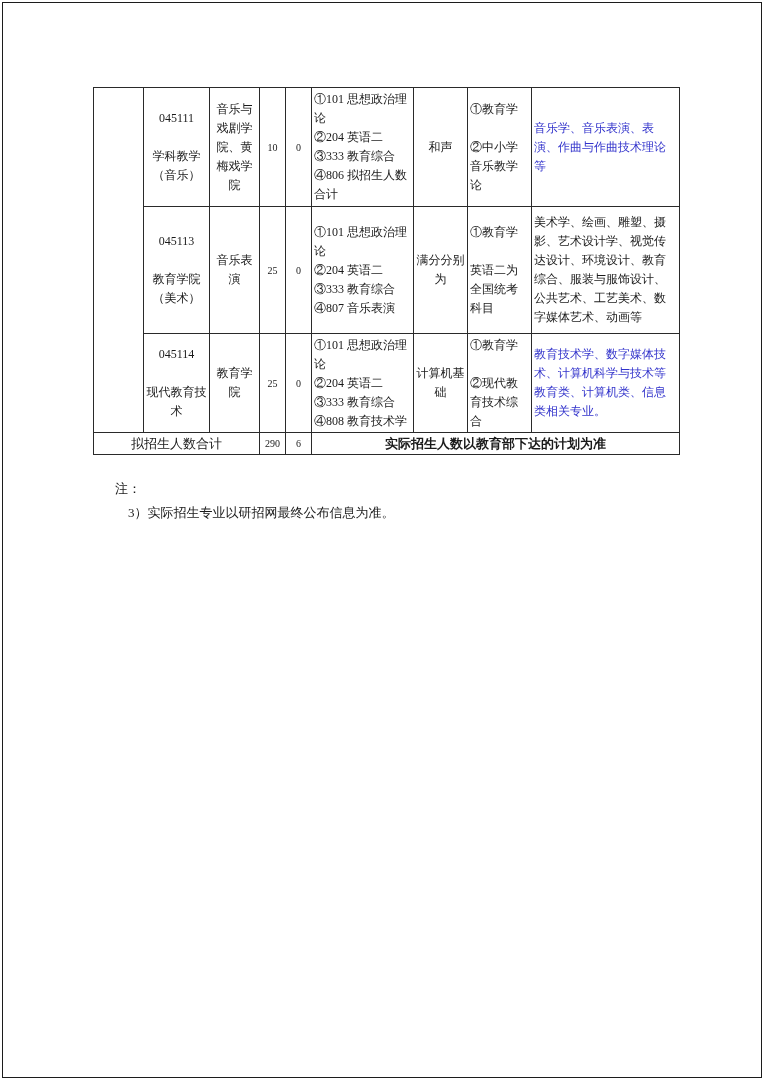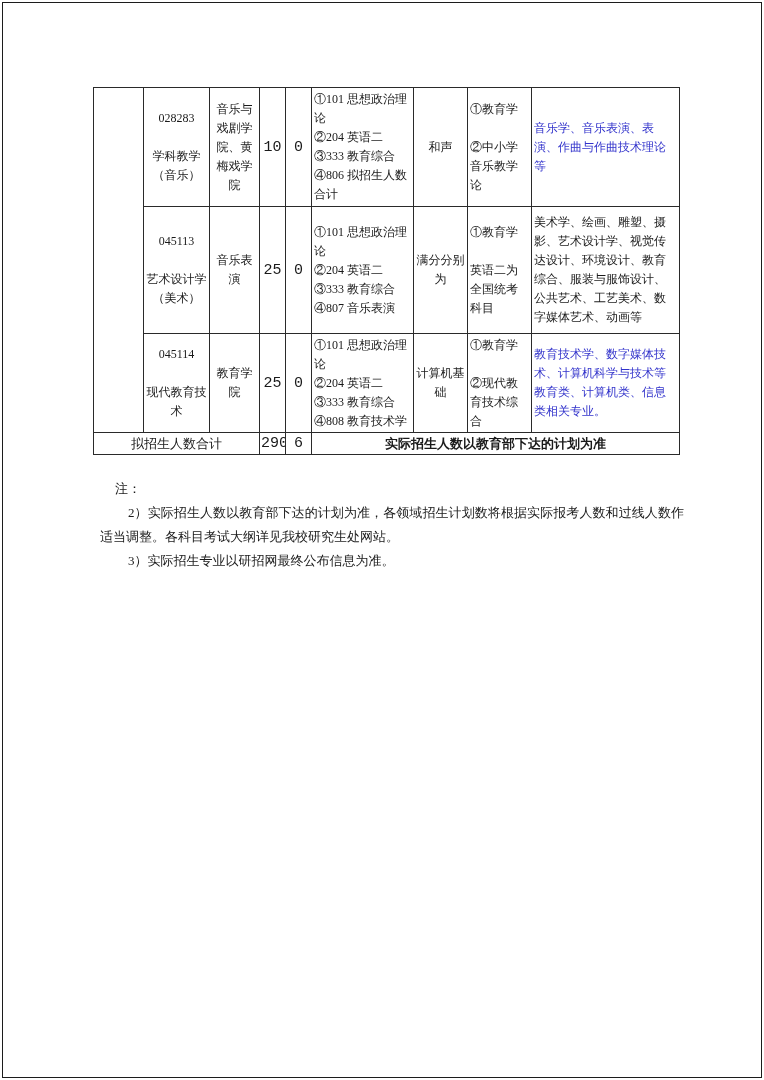--- a/index.html
+++ b/index.html
@@ -32,21 +32,21 @@
   .admission-table td {
     border: 1px solid #2a2a2a;
     font-size: 12px;
     line-height: 19px;
     vertical-align: middle;
     padding: 1px;
     overflow: hidden;
   }
   .admission-table .center { text-align: center; }
   .admission-table .left   { text-align: left; padding: 1px 2px; }
-  .admission-table .num    { font-size: 15px; font-family: Liberation Mono, monospace; }
+  .admission-table .num    { font-size: 10px; }
   .admission-table .gap    { margin-top: 19px; }
   .admission-table .hl     { color: var(--link-blue, #3233cb); }
   .admission-table .total-label  { font-size: 13px; }
   .admission-table .total-remark { font-size: 13px; font-weight: bold; }
   .notes {
     position: absolute;
     left: 100px;
     top: 477px;
     width: 584px;
     font-size: 13px;
@@ -71,21 +71,21 @@
       <col style="width:26px">
       <col style="width:102px">
     <col style="width:54px">
       <col style="width:64px">
       <col style="width:148px">
   </colgroup>
   <tbody>
     <tr style="height:119px">
       <td rowspan="3"></td>
       <td class="center">
-        <div>028283</div>
+        <div>045111</div>
         <div class="gap">学科教学（音乐）</div>
       </td>
       <td class="center">音乐与戏剧学院、黄梅戏学院</td>
       <td class="center num">10</td>
       <td class="center num">0</td>
       <td class="left">
         <div>①101 思想政治理论</div>
         <div>②204 英语二</div>
         <div>③333 教育综合</div>
         <div>④806 拟招生人数合计</div>
@@ -94,21 +94,21 @@
       <td class="left">
         <div>①教育学</div>
         <div class="gap">②中小学音乐教学论</div>
       </td>
       <td class="left hl">音乐学、音乐表演、表演、作曲与作曲技术理论等</td>
     </tr>
 
     <tr style="height:127px">
       <td class="center">
         <div>045113</div>
-        <div class="gap">艺术设计学（美术）</div>
+        <div class="gap">教育学院（美术）</div>
       </td>
       <td class="center">音乐表演</td>
       <td class="center num">25</td>
       <td class="center num">0</td>
       <td class="left">
         <div>①101 思想政治理论</div>
         <div>②204 英语二</div>
         <div>③333 教育综合</div>
         <div>④807 音乐表演</div>
       </td>
@@ -146,15 +146,14 @@
       <td colspan="3" class="center total-label">拟招生人数合计</td>
       <td class="center num">290</td>
       <td class="center num">6</td>
       <td colspan="4" class="center total-remark">实际招生人数以教育部下达的计划为准</td>
     </tr>
   </tbody>
 </table>
 
 <div class="notes">
   <p class="note-label">注：</p>
-  <p class="note-item">2）实际招生人数以教育部下达的计划为准，各领域招生计划数将根据实际报考人数和过线人数作适当调整。各科目考试大纲详见我校研究生处网站。</p>
   <p class="note-item">3）实际招生专业以研招网最终公布信息为准。</p>
 </div>
 
 </body></html>

